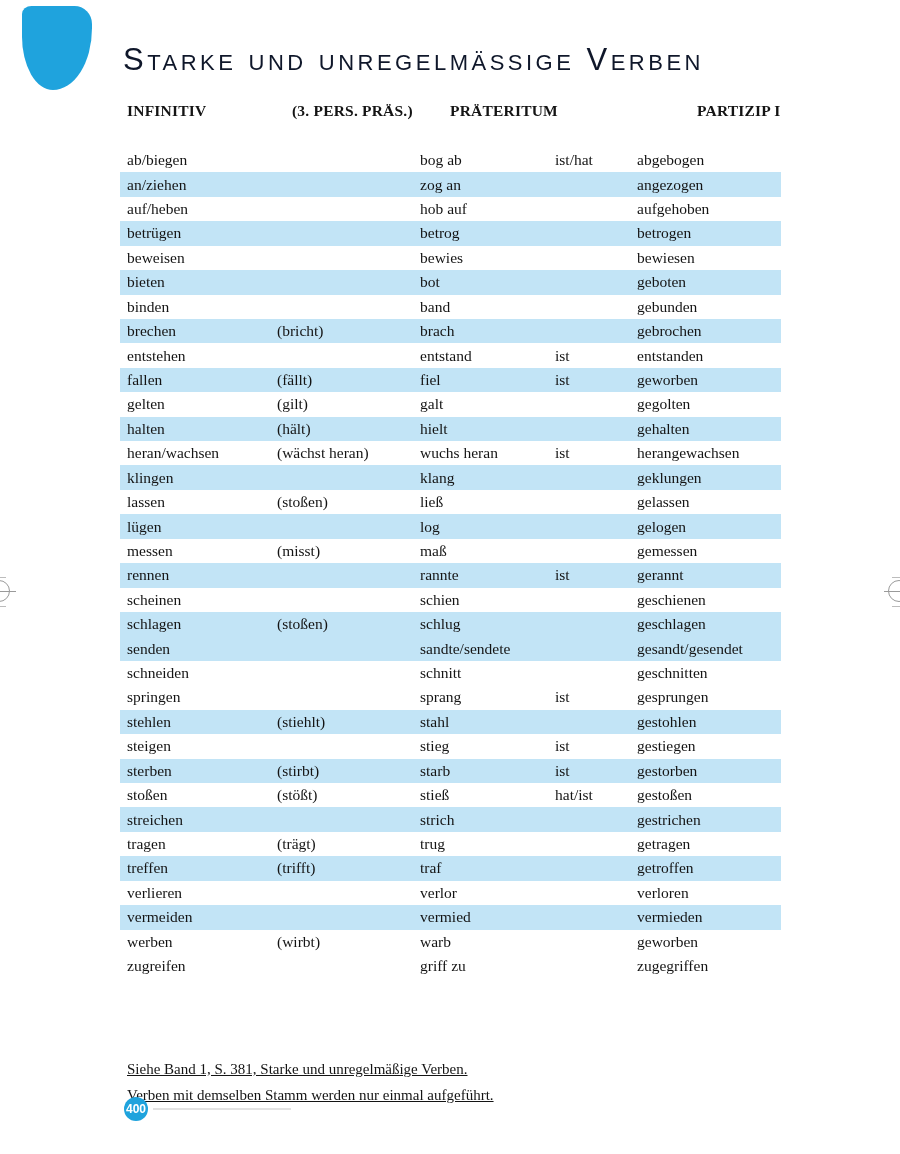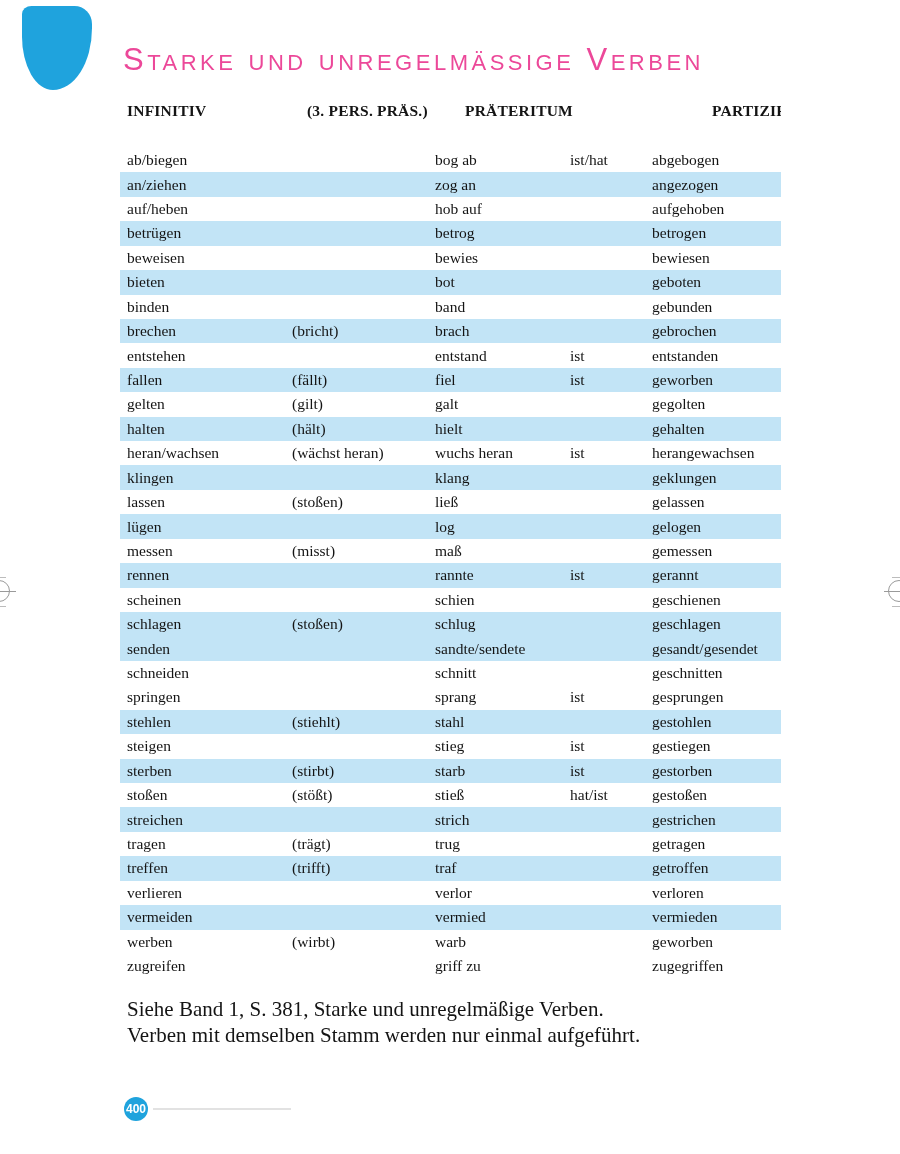--- a/index.html
+++ b/index.html
@@ -11,36 +11,36 @@
   }
   .corner-blob {
     position:absolute; left:22px; top:6px; width:70px; height:84px;
     background:var(--accent);
     border-radius:14% 26% 58% 46% / 10% 22% 76% 66%;
   }
   .title {
     position:absolute; left:123px; top:42px; margin:0;
     font-family:"Liberation Sans", sans-serif; font-weight:400;
     font-variant:small-caps; font-size:31px; letter-spacing:3.5px;
-    color:#ec4899; white-space:nowrap;
+    color:#0f172a; white-space:nowrap;
   }
   .thead {
     position:absolute; left:120px; top:102px; width:661px; display:flex;
     font-weight:bold; font-size:15.5px; letter-spacing:0.2px;gap:15px;
   }
   .tbody { position:absolute; left:120px; top:148px; width:661px; }
   .row { display:flex; align-items:center; height:24.43px; }
   .row.stripe { background:var(--stripe); }
   .cell { font-size:15.5px; white-space:nowrap; overflow:hidden; }
   .c1 { width:157px; padding-left:7px; }
-  .c2 { width:143px;margin-left:15px; }
+  .c2 { width:143px; }
   .c3 { width:135px; }
   .c4 { width:82px; }
   .c5 { flex:1; }
-  .notes { position:absolute; left:127px; top:996px; font-size:21px; line-height:26px; }
+  .notes { position:absolute; left:127px; top:1056px; font-size:15px; line-height:26px;text-decoration:underline; }
   .notes p { margin:0; }
   .footer { position:absolute; left:124px; top:1097px; display:flex; align-items:center; }
   .page-badge {
     width:24px; height:24px; border-radius:50%; background:var(--accent);
     color:#ffffff; font-family:"Liberation Sans", sans-serif; font-size:12px;
     font-weight:bold; display:flex; align-items:center; justify-content:center;
     flex:0 0 auto;
   }
   .footer-rule { width:138px; height:2px; background:#e2e2e2; margin-left:5px; }
   .regmark { position:absolute; top:577px; width:32px; height:30px; }

